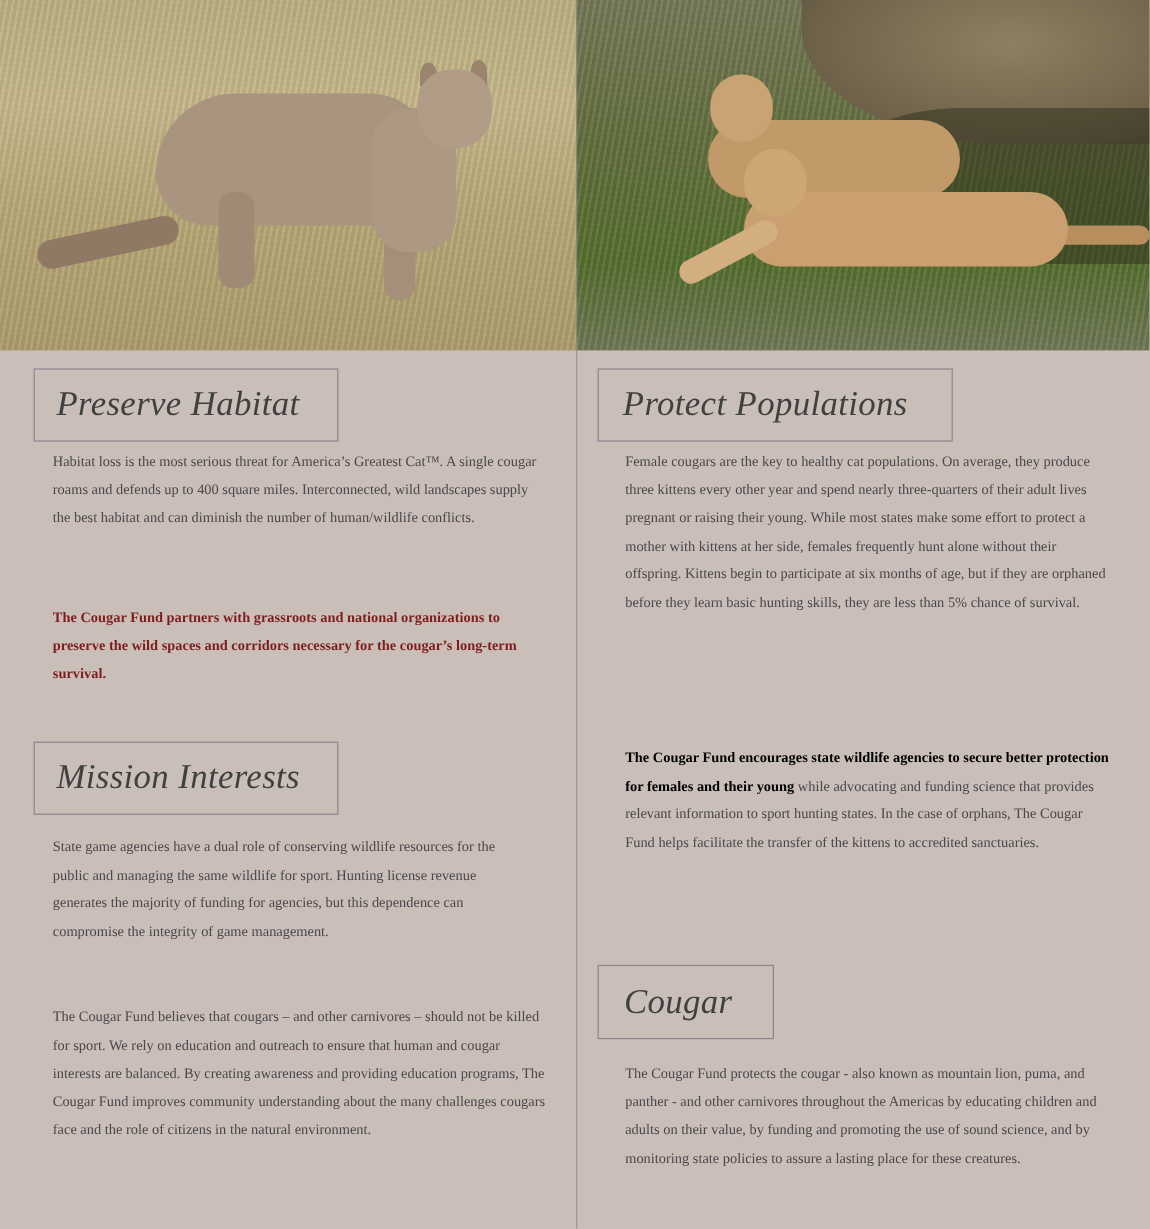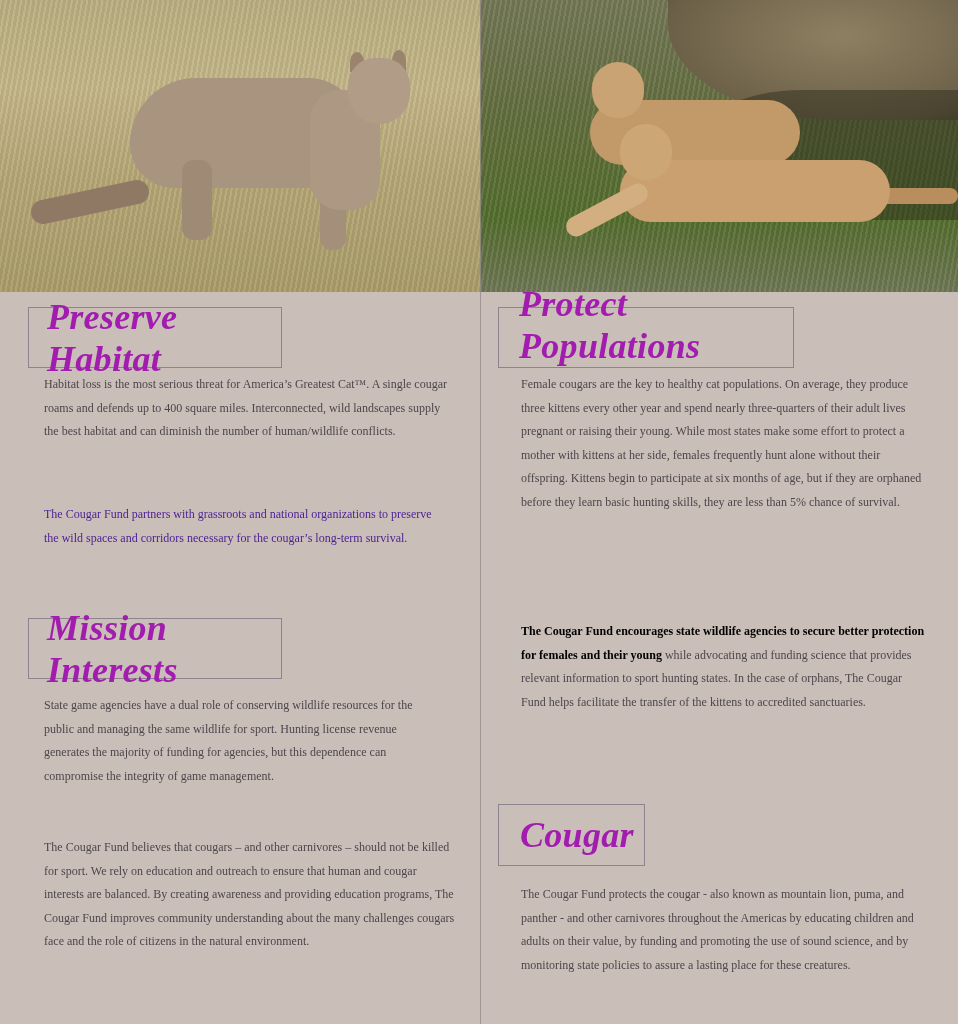--- a/index.html
+++ b/index.html
@@ -39,27 +39,27 @@
 
   .column { position:absolute; top:292px; }
   .col-left { left:0; width:480px; }
   .col-right { left:481px; width:477px; }
 
   .heading-box {
     position:absolute; border: 1.5px solid #8d8490;
     display:flex; align-items:center;
   }
   .heading-box h2 {
-    margin:0; font-style: italic; font-weight: bold;
-    font-size: 36px; color:#a21caf; letter-spacing: 0.3px;
+    margin:0; font-style: italic; font-weight: normal;
+    font-size: 29px; color:#404040; letter-spacing: 0.3px;
   }
   .para {
     position:absolute; margin:0; font-size: 12px; line-height: 23.5px; color:#4d454c;
   }
-  .para.bold { font-weight: normal; color:#4c1d95; }
+  .para.bold { font-weight: bold; color:#7f1d1d; }
   .para b { color:#000000; }
 </style>
 </head>
 <body>
 
 <div class="photos">
   <div class="photo left">
     <div class="grass"></div>
     <div class="cougar c1-tail"></div>
     <div class="cougar c1-body"></div>
@@ -93,21 +93,21 @@
   <p class="para bold" style="left:44px; top:211px; width:400px;">The Cougar Fund partners with grassroots and national organizations to preserve the wild spaces and corridors necessary for the cougar’s long-term survival.</p>
 
   <div class="heading-box" style="left:28px; top:326px; width:252px; height:59px;">
     <h2 style="margin-left:18px;">Mission Interests</h2>
   </div>
   <p class="para" style="left:44px; top:402px; width:395px;">State game agencies have a dual role of conserving wildlife resources for the public and managing the same wildlife for sport. Hunting license revenue generates the majority of funding for agencies, but this dependence can compromise the integrity of game management.</p>
   <p class="para" style="left:44px; top:544px; width:412px;">The Cougar Fund believes that cougars – and other carnivores – should not be killed for sport. We rely on education and outreach to ensure that human and cougar interests are balanced. By creating awareness and providing education programs, The Cougar Fund improves community understanding about the many challenges cougars face and the role of citizens in the natural environment.</p>
 </div>
 
 <div class="column col-right">
-  <div class="heading-box" style="left:17px; top:15px; width:294px; height:59px;align-items:flex-end;">
+  <div class="heading-box" style="left:17px; top:15px; width:294px; height:59px;">
     <h2 style="margin-left:20px;">Protect Populations</h2>
   </div>
   <p class="para" style="left:40px; top:81px; width:405px;">Female cougars are the key to healthy cat populations. On average, they produce three kittens every other year and spend nearly three-quarters of their adult lives pregnant or raising their young. While most states make some effort to protect a mother with kittens at her side, females frequently hunt alone without their offspring. Kittens begin to participate at six months of age, but if they are orphaned before they learn basic hunting skills, they are less than 5% chance of survival.</p>
   <p class="para" style="left:40px; top:328px; width:405px;"><b>The Cougar Fund encourages state wildlife agencies to secure better protection for females and their young</b><span> while advocating and funding science that provides relevant information to sport hunting states. In the case of orphans, The Cougar Fund helps facilitate the transfer of the kittens to accredited sanctuaries.</span></p>
 
   <div class="heading-box" style="left:17px; top:512px; width:145px; height:60px;">
     <h2 style="margin-left:21px;">Cougar</h2>
   </div>
   <p class="para" style="left:40px; top:591px; width:395px;">The Cougar Fund protects the cougar - also known as mountain lion, puma, and panther - and other carnivores throughout the Americas by educating children and adults on their value, by funding and promoting the use of sound science, and by monitoring state policies to assure a lasting place for these creatures.</p>
 </div>

